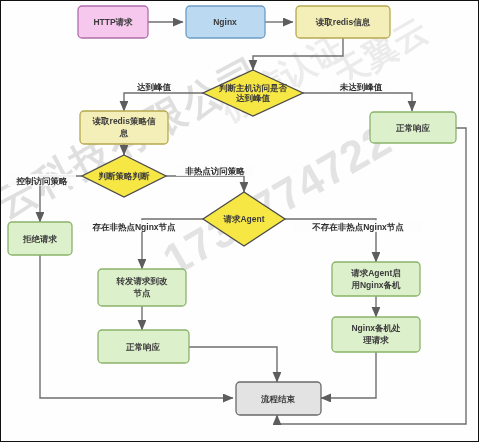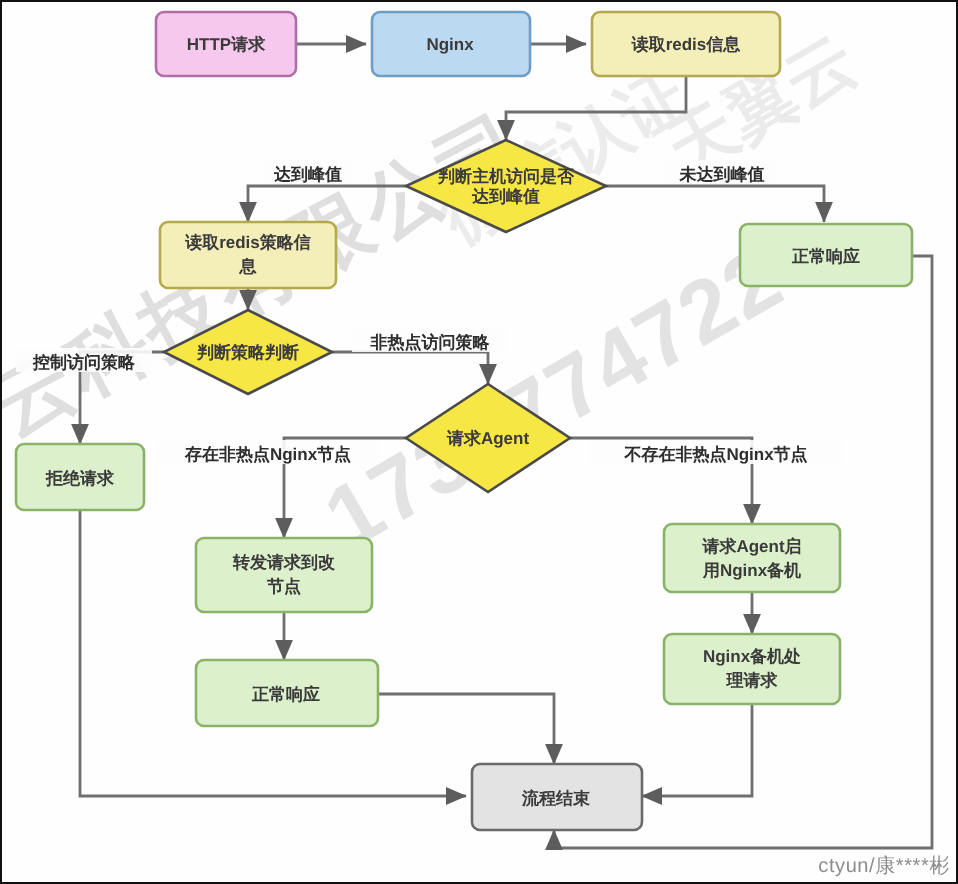--- a/index.html
+++ b/index.html
@@ -178,15 +178,14 @@
       <text class="node-label" x="376" y="331" text-anchor="middle">Nginx备机处</text>
       <text class="node-label" x="376" y="343" text-anchor="middle">理请求</text>
     </g>
 
     <g>
       <rect x="236" y="382" width="85" height="33" rx="4" ry="4" fill="#e3e3e3" stroke="#6a6a6a" stroke-width="1.3"></rect>
       <text class="node-label" x="278" y="402" text-anchor="middle">流程结束</text>
     </g>
   </svg>
 
-  <div class="credit">ctyun/康****彬</div>
   <div class="frame"></div>
 </div>
 
 </body></html>

